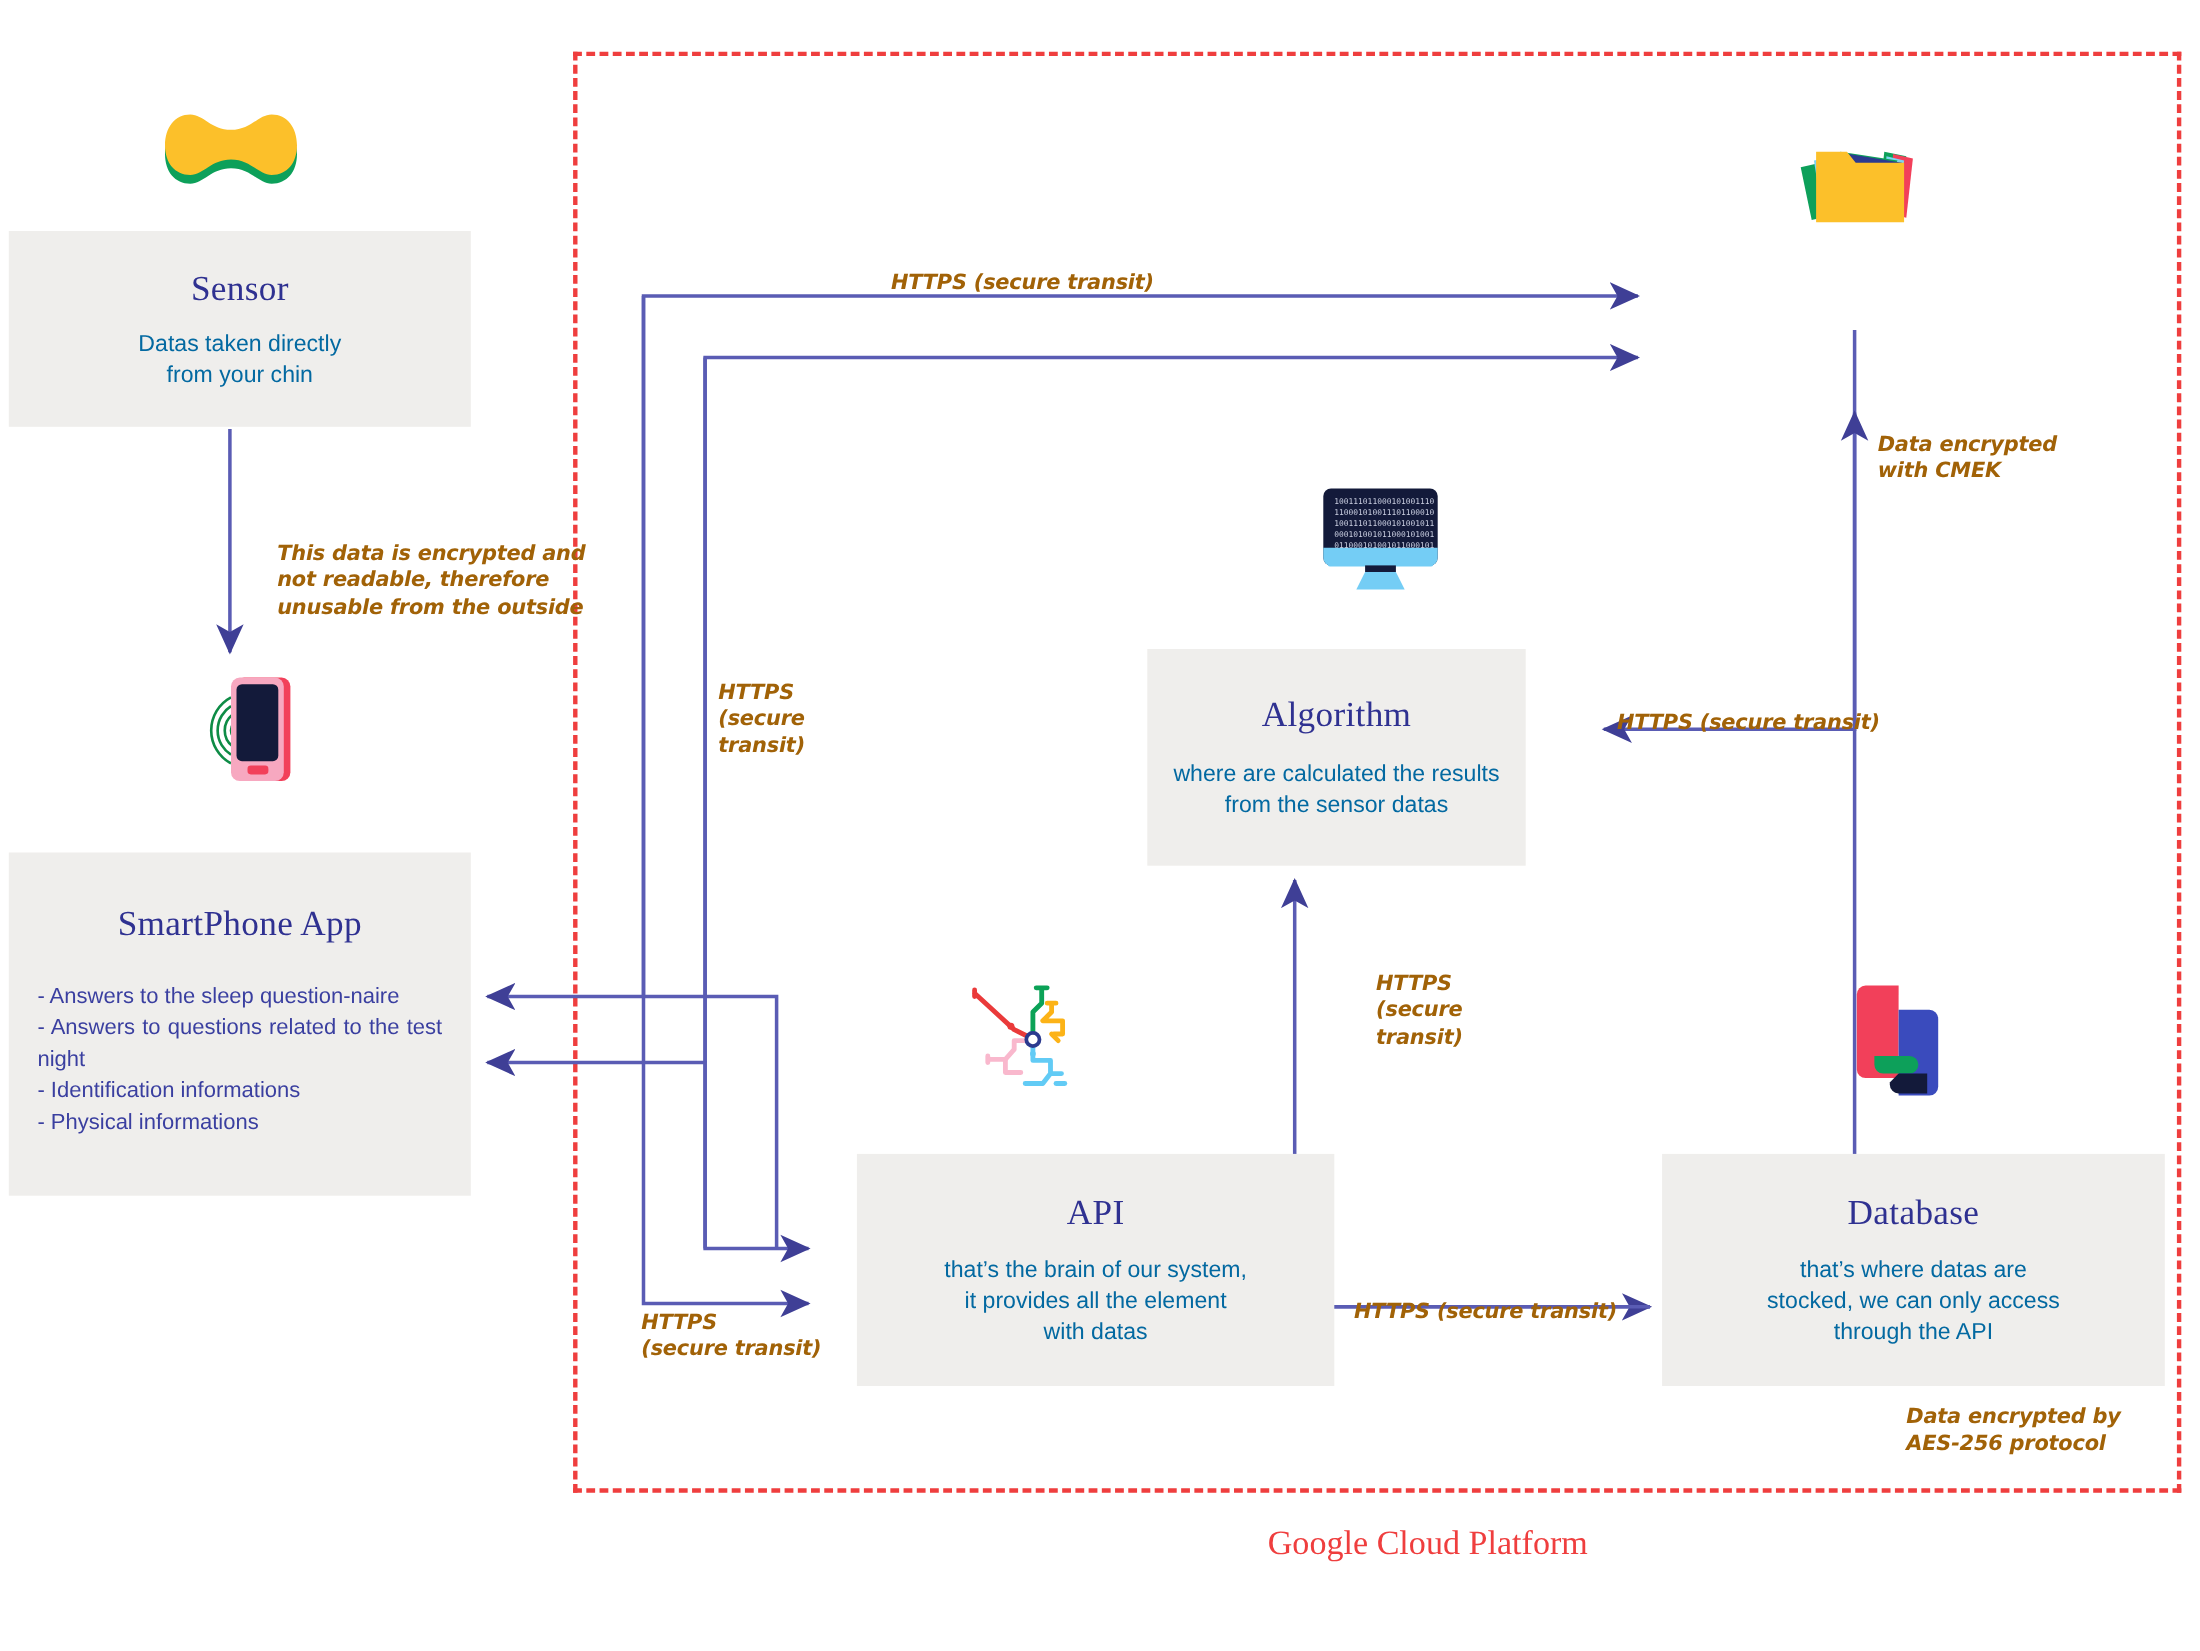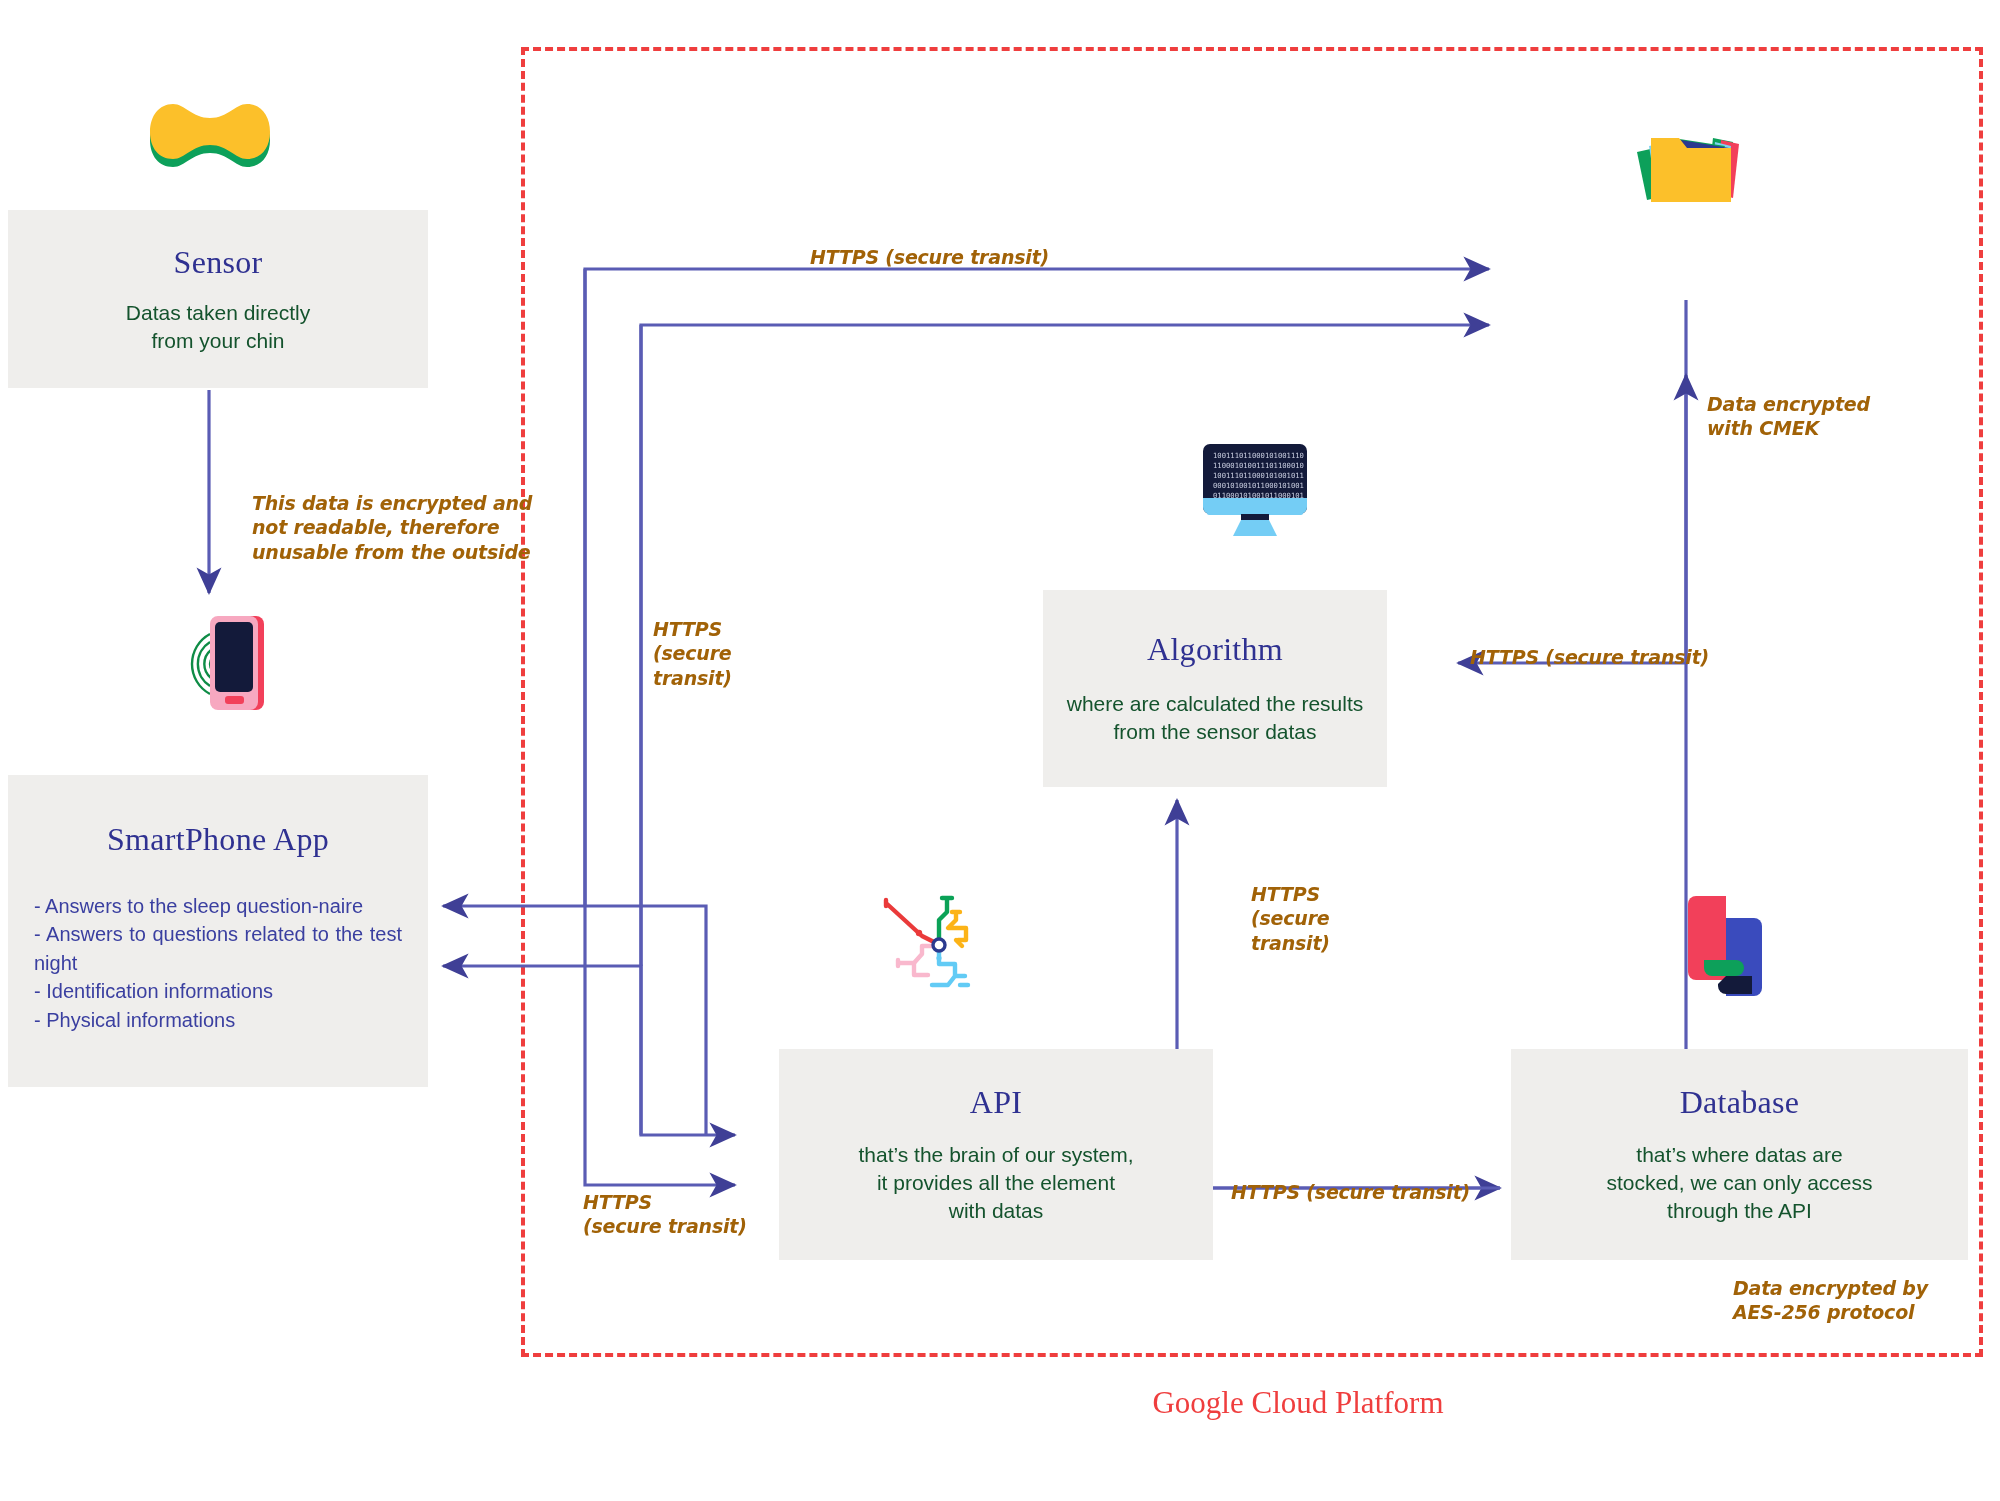--- a/index.html
+++ b/index.html
@@ -6,21 +6,21 @@
   body{width:2000px;height:1501px;position:relative;overflow:hidden;
        font-family:"Liberation Sans", sans-serif;}
   #stage{position:absolute;left:0;top:0;width:2000px;height:1501px;}
 
   
   .box{position:absolute;background:#efeeec;box-sizing:border-box;
        display:flex;flex-direction:column;align-items:center;justify-content:center;
        text-align:center;}
   .box .title{font-family:"Liberation Serif", serif;color:#2f3191;
        letter-spacing:.3px;}
-  .box .desc{font-family:"Liberation Sans", sans-serif;color:#14532d;
+  .box .desc{font-family:"Liberation Sans", sans-serif;color:#0369a1;
        line-height:1.32;}
   .box .bullets{font-family:"Liberation Sans", sans-serif;color:#3a3fa0;
        text-align:left;align-self:stretch;line-height:1.42;}
 
   
   .note{position:absolute;color:#a16207;font-family:"DejaVu Sans", sans-serif;
         font-style:italic;font-weight:700;line-height:1.28;white-space:pre-line;
         letter-spacing:-0.2px;}
 
   

